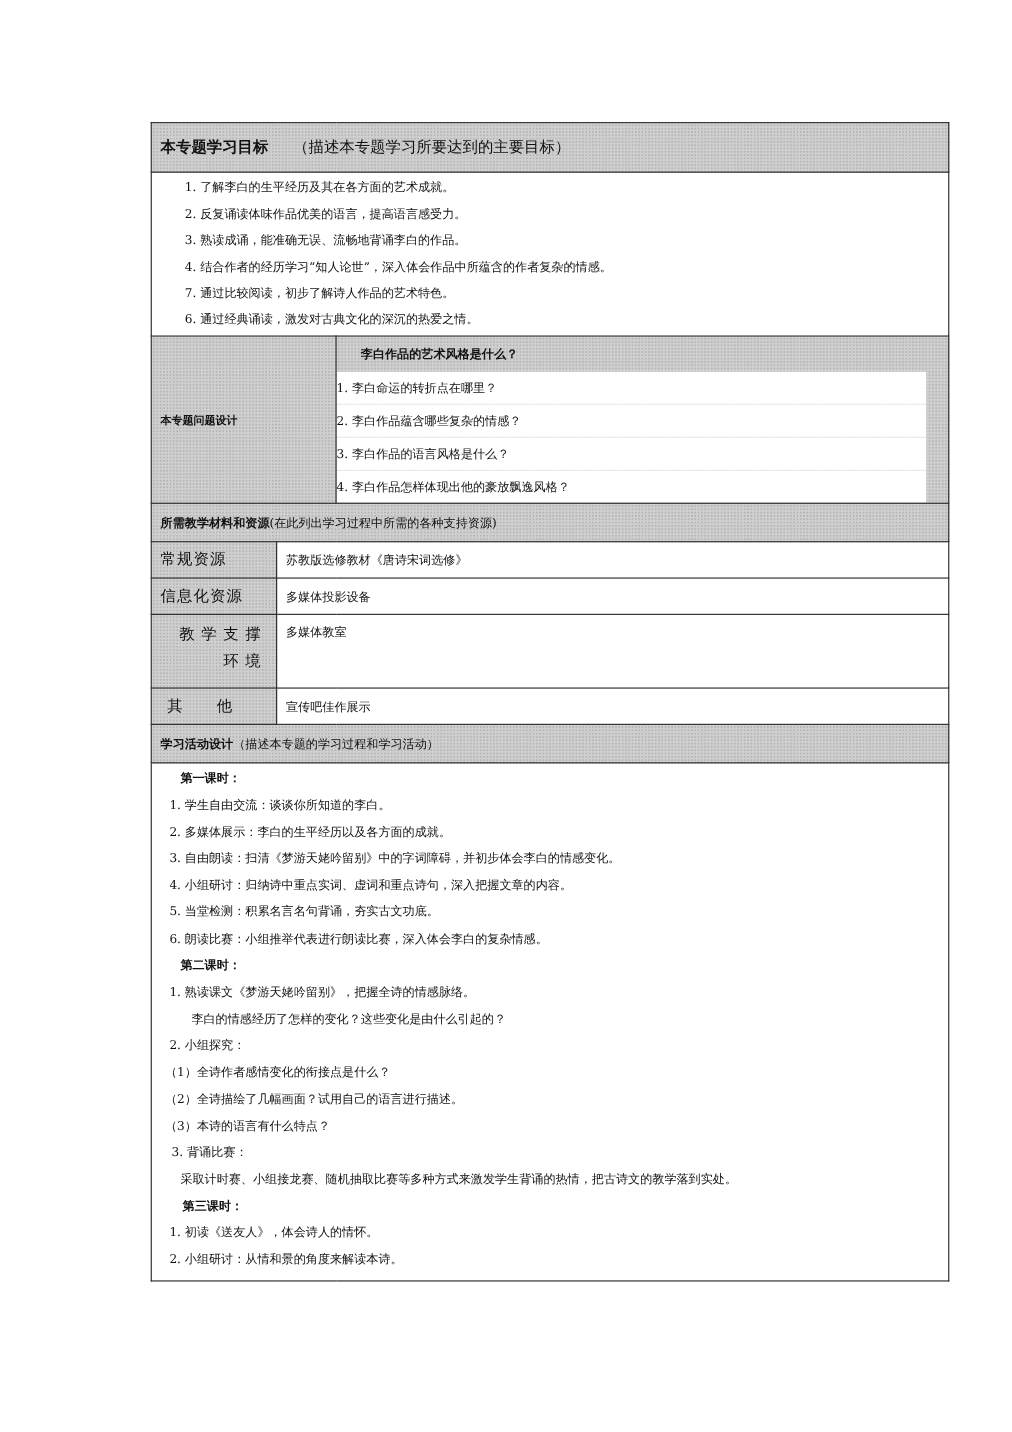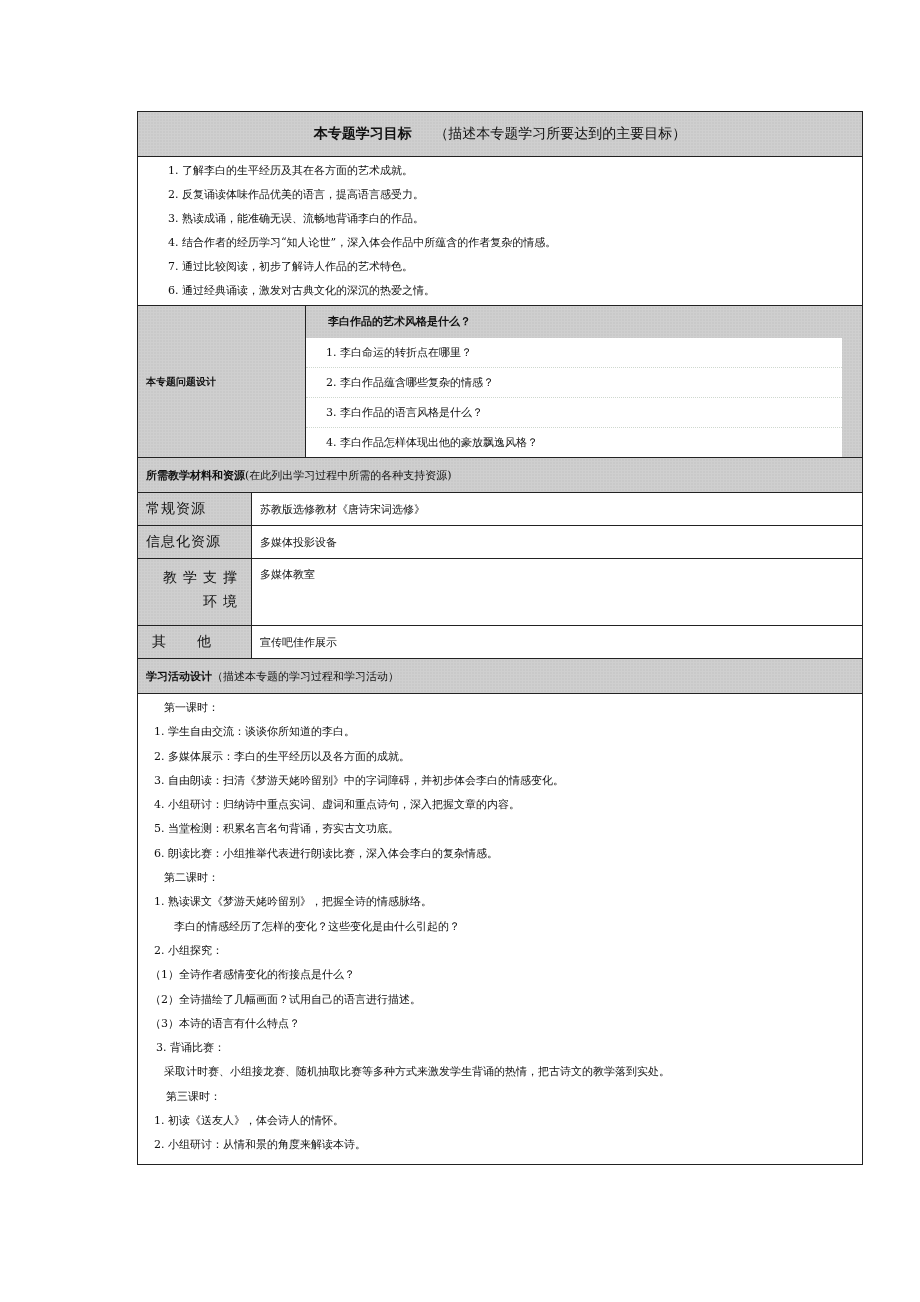--- a/index.html
+++ b/index.html
@@ -2,37 +2,37 @@
 <html><head>
 <meta charset="utf-8">
 <style>
   html, body { margin: 0; padding: 0; background: #ffffff; }
   body { width: 920px; height: 1302px; position: relative; font-family: "DejaVu Serif", "Liberation Serif", serif; color: #111; }
   .doc { position: absolute; left: 137px; top: 111px; width: 725px; }
   table { border-collapse: collapse; width: 725px; table-layout: fixed; }
   td { border: 1.5px solid #222; padding: 0 8px; font-size: 11px; vertical-align: top; }
   .gray { background-color: #cfcfcf; background-image: radial-gradient(#b5b5b5 0.6px, transparent 0.7px); background-size: 3px 3px; }
   .bold { font-family: "DejaVu Sans", "Liberation Sans", sans-serif; font-weight: bold; }
-  .sec-head { height: 44px; vertical-align: middle; font-size: 14px; text-align: center; }
+  .sec-head { height: 44px; vertical-align: middle; font-size: 14px; }
   .sec-head .note { font-weight: normal; font-family: "DejaVu Serif", "Liberation Serif", serif; }
   .goals { padding: 2px 8px 2px 30px; }
   .line { height: 24px; line-height: 24px; white-space: nowrap; }
   .q-label { vertical-align: middle; font-size: 10px; }
   .q-cell { padding: 0; }
   .q-head { height: 32px; line-height: 32px; padding-left: 22px; }
-  .q-item { height: 29px; line-height: 29px; padding-left: 20px; background: #fff; border-bottom: 1px dotted #cfd8cf; margin-right: 20px; }
+  .q-item { height: 29px; line-height: 29px; background: #fff; border-bottom: 1px dotted #cfd8cf; margin-right: 20px; }
   .q-item:last-child { border-bottom: none; }
   .res-label { height: 32px; vertical-align: middle; font-size: 14px; letter-spacing: 1px; }
   .res-val { vertical-align: middle; background: #fff; }
   .tall td { height: 58px; }
   .tall .res-label { vertical-align: top; padding-top: 6px; letter-spacing: 6px; line-height: 24px; text-align: right; }
   .tall .res-val { vertical-align: top; padding-top: 8px; }
   .activity { padding: 2px 8px 6px 16px; }
   .activity .line { height: 24.3px; line-height: 24.3px; }
-  .sub-head { font-family: "DejaVu Sans", "Liberation Sans", sans-serif; font-weight: normal; padding-left: 10px; }
+  .sub-head { font-family: "DejaVu Sans", "Liberation Sans", sans-serif; font-weight: bold; padding-left: 10px; }
   .indent2 { padding-left: 20px; }
   .para { white-space: normal; line-height: 24.3px; text-indent: 2em; margin-left: -12px; }
 </style>
 </head>
 <body>
 
 <div class="doc">
 <table>
   <colgroup>
     <col style="width:114px">

